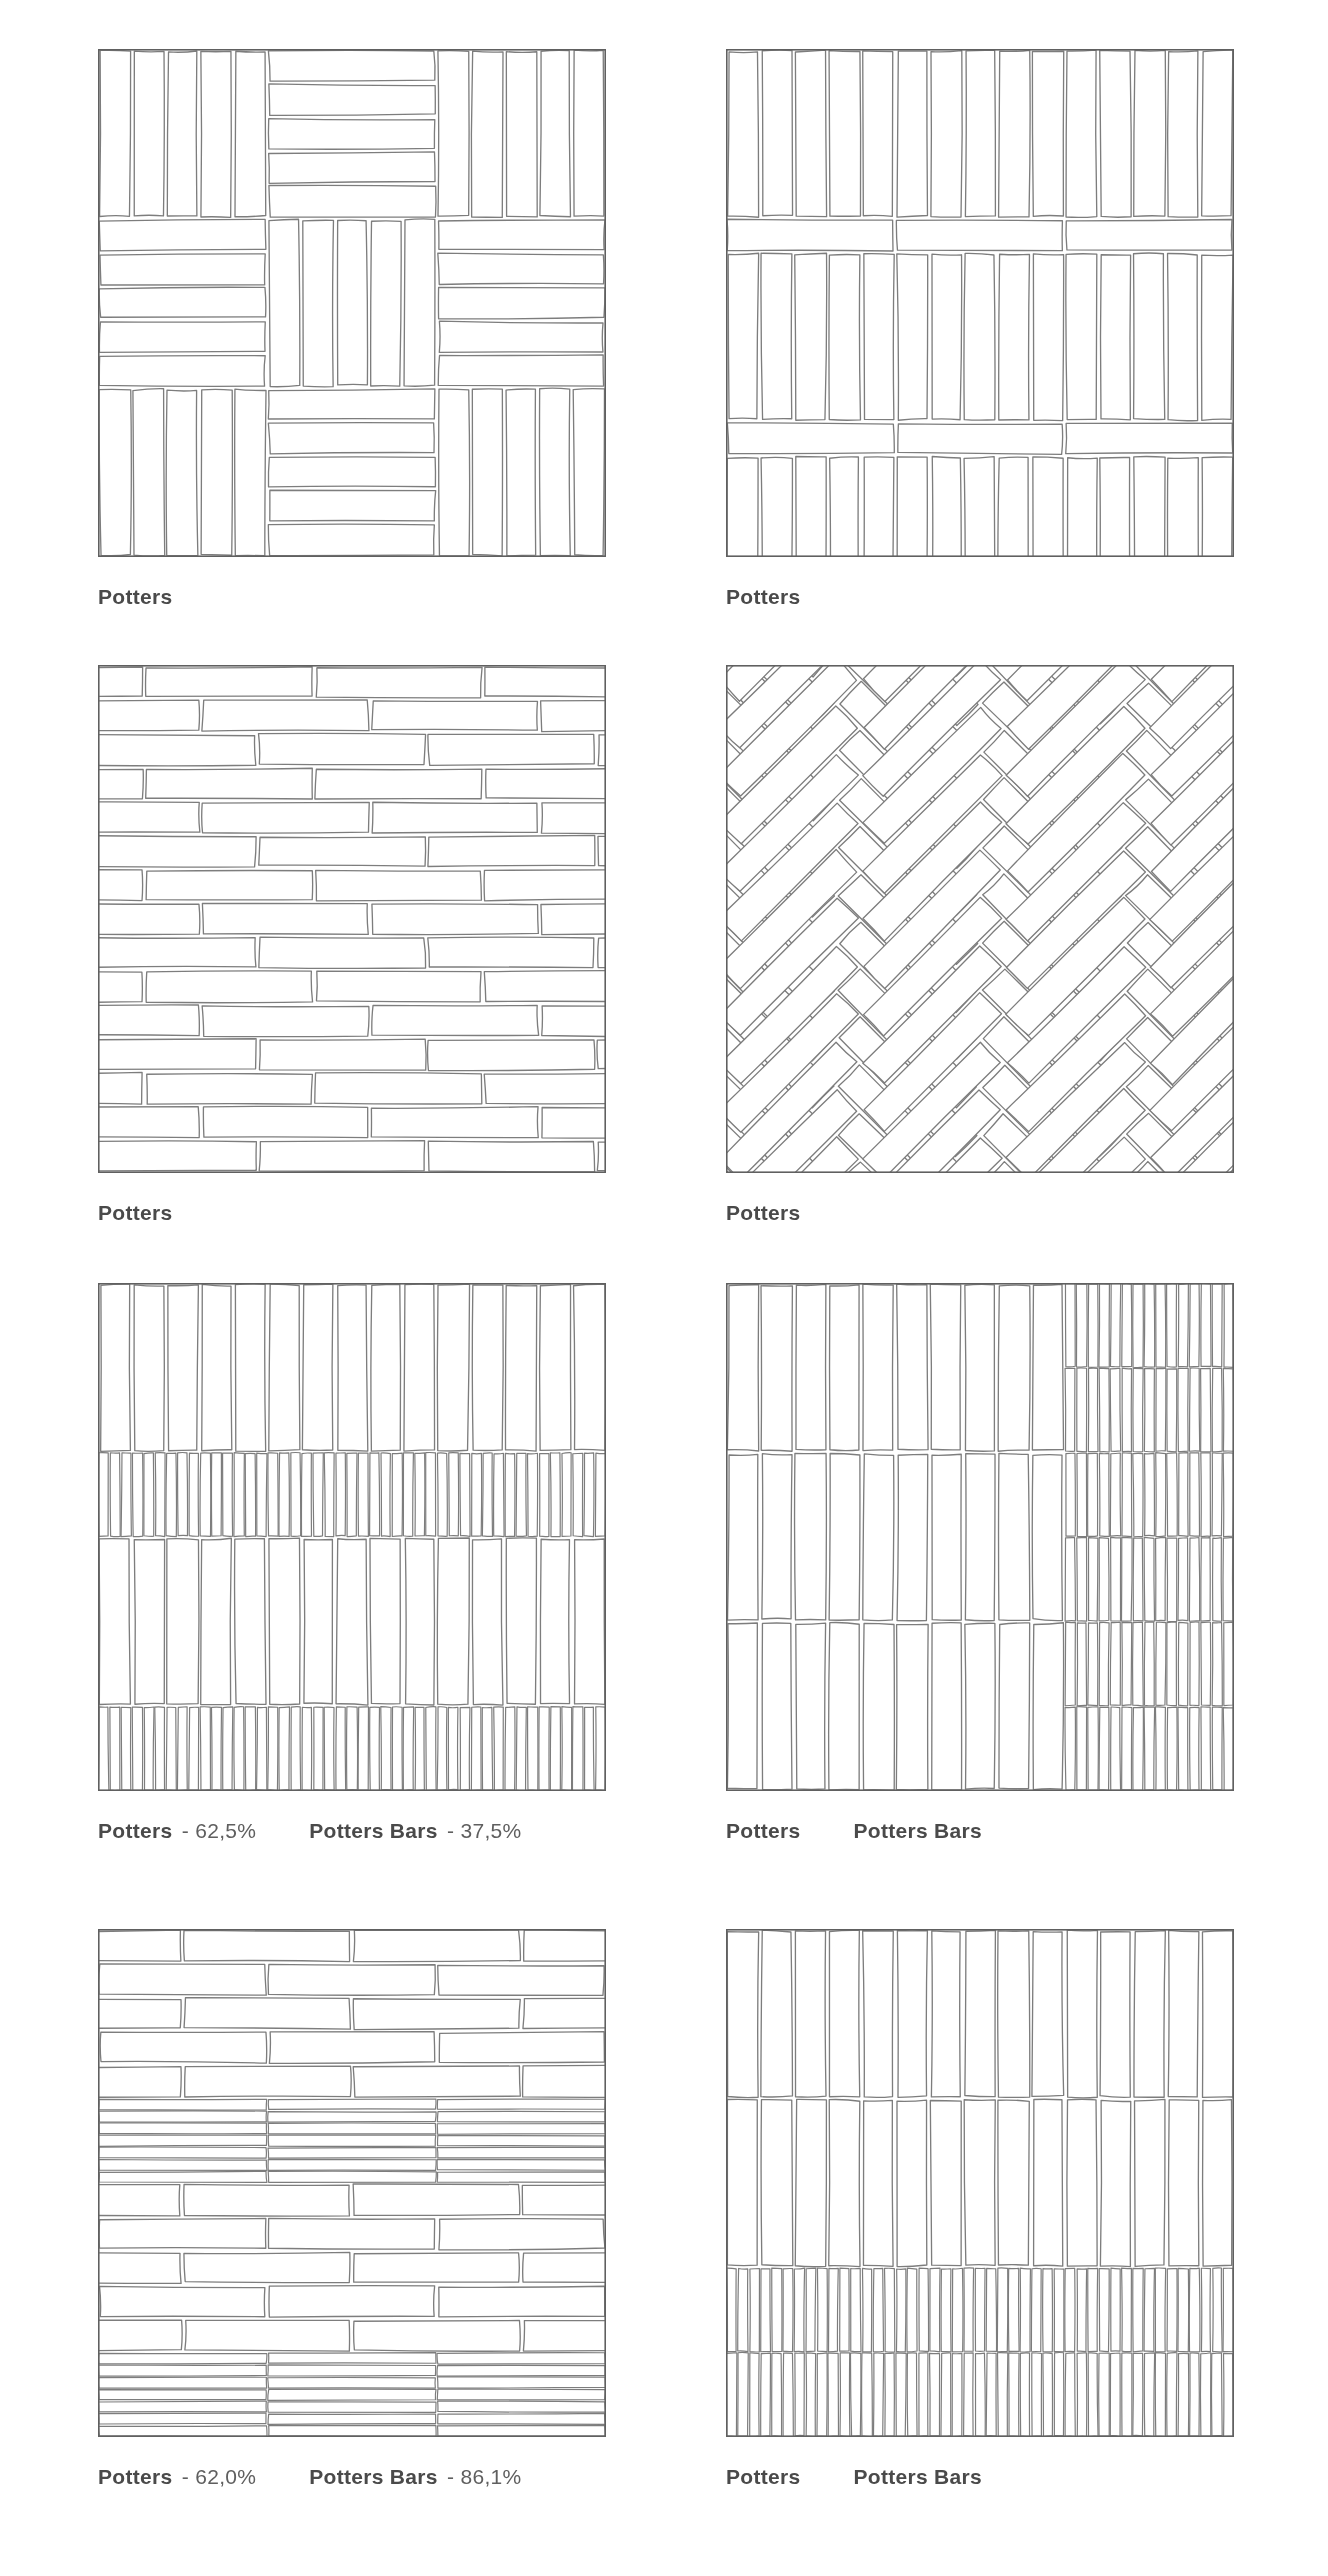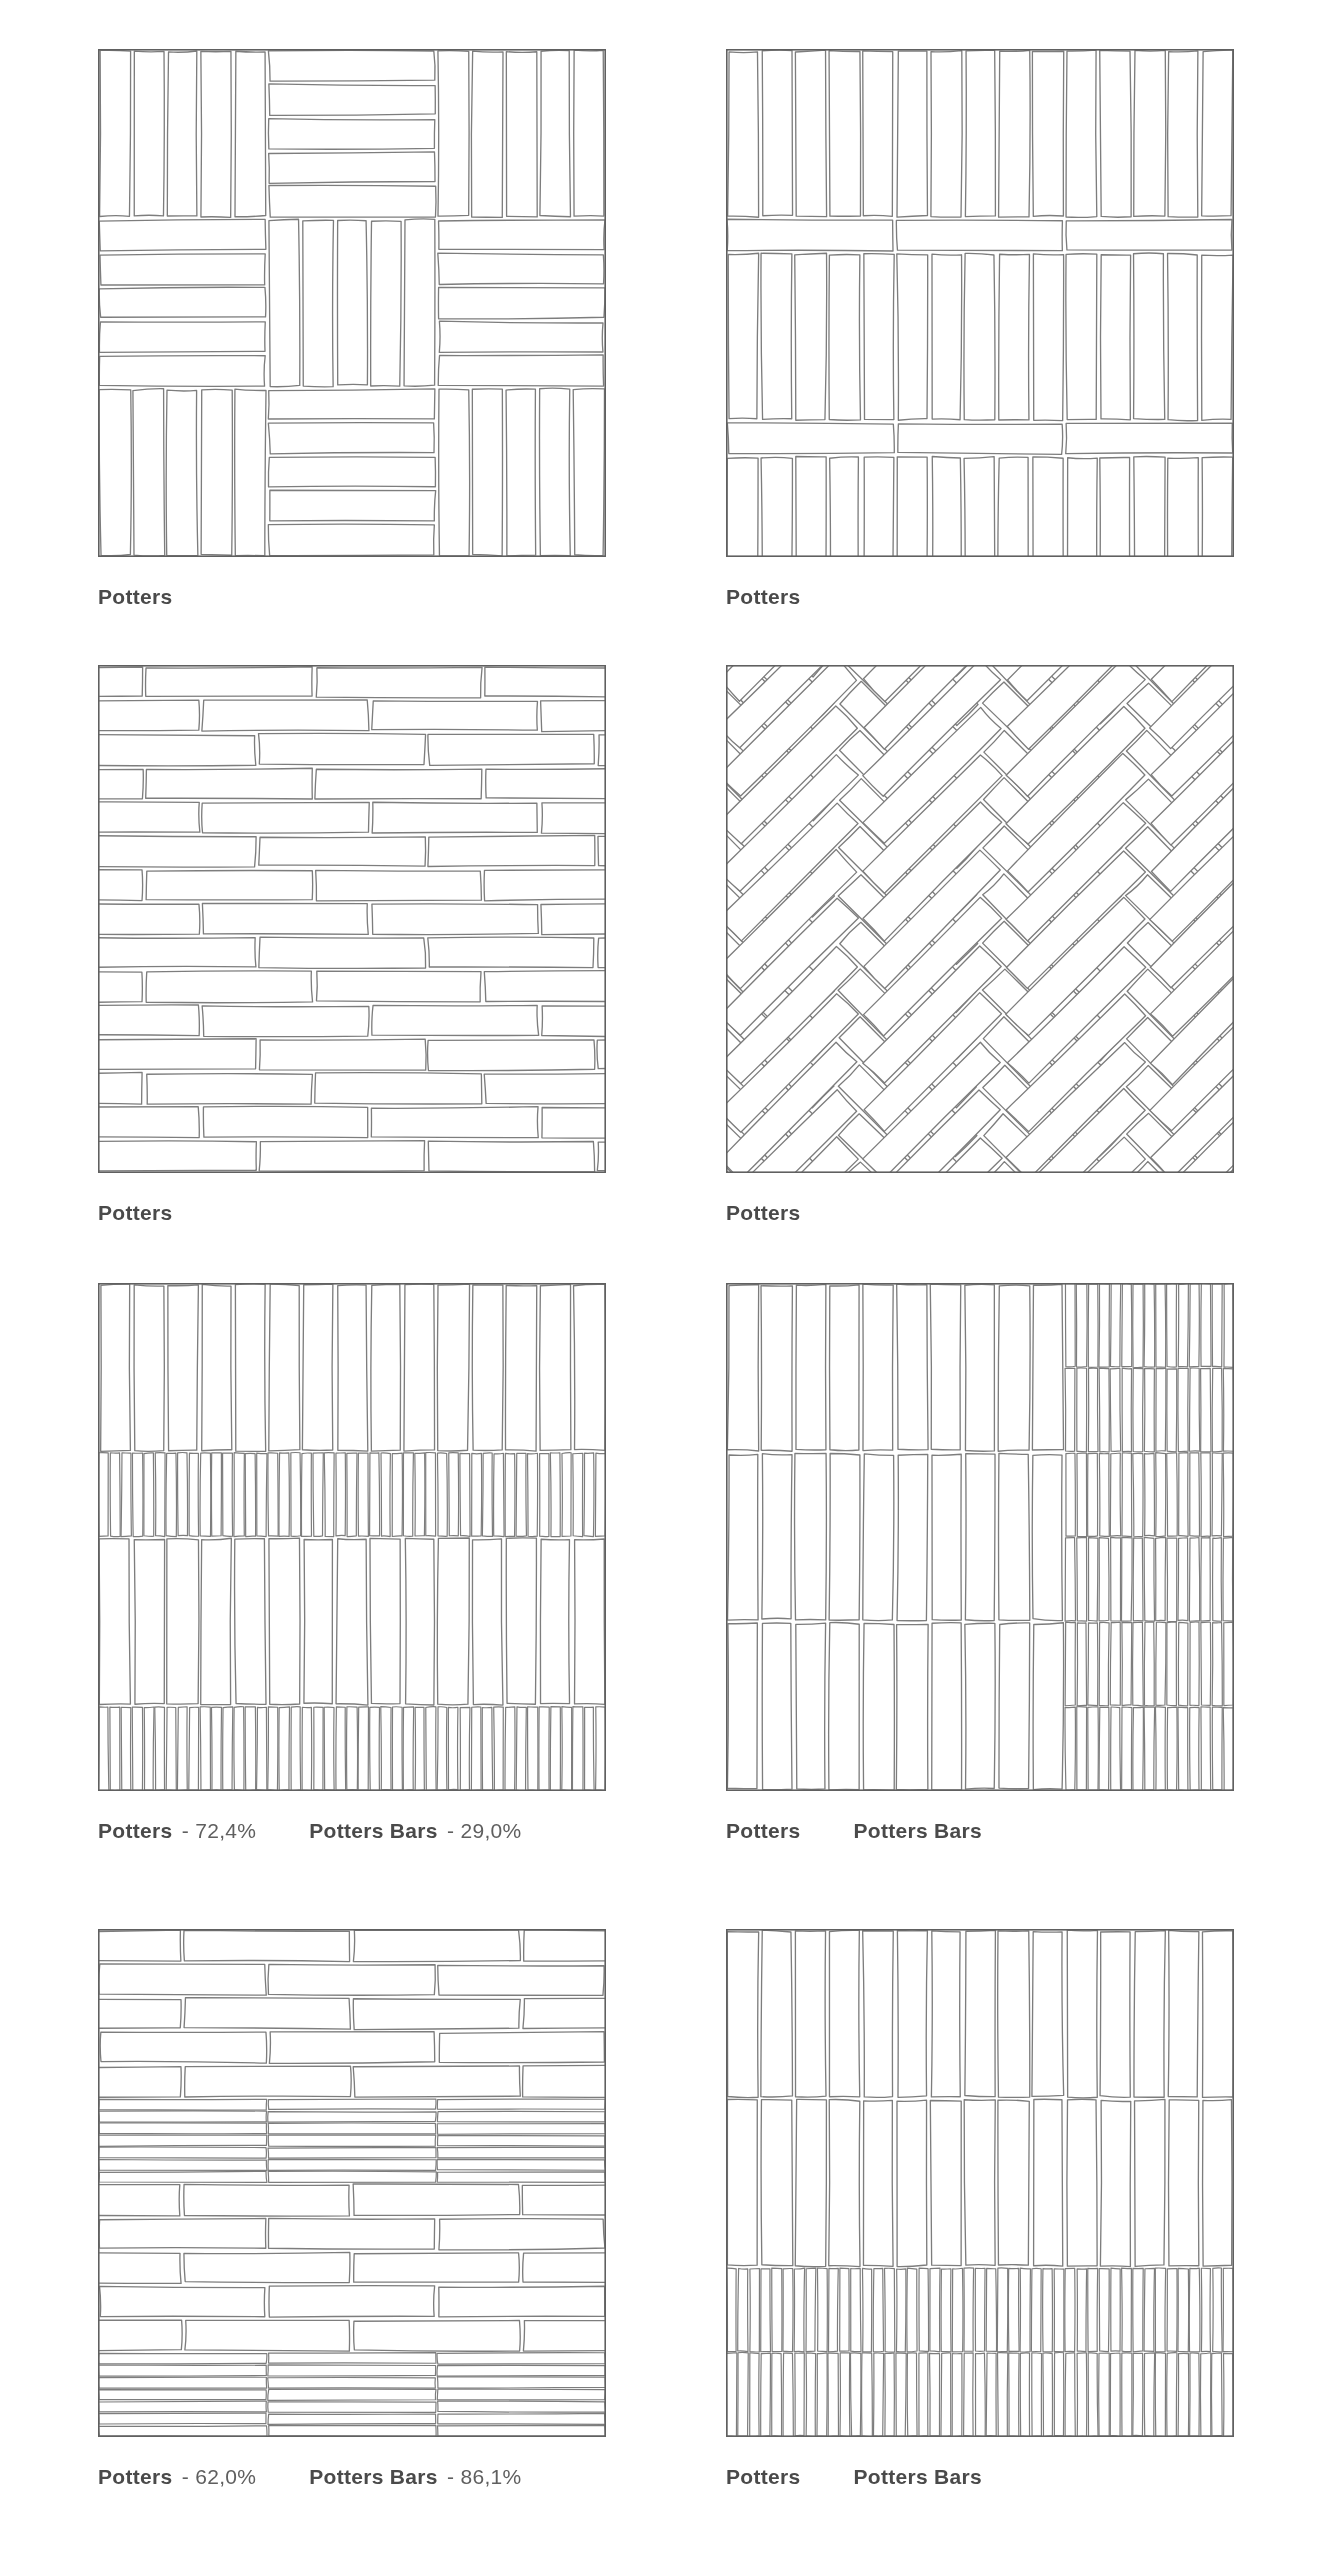--- a/index.html
+++ b/index.html
@@ -534,25 +534,25 @@
             <path d="M749.6,638.3 Q757.4,637.7 763.8,638.8 Q764.6,701.5 763.6,764.2 Q757.6,763.4 749.3,763.1 Q750.5,700.8 749.6,638.3 Z" stroke-width="1.8"></path>
             <path d="M767.0,638.1 Q774.6,637.6 780.4,638.1 Q780.0,702.0 780.2,764.4 Q772.9,763.3 766.5,763.7 Q766.9,700.9 767.0,638.1 Z" stroke-width="1.8"></path>
             <path d="M784.0,639.0 Q790.4,638.4 797.3,638.2 Q797.3,701.4 797.8,763.5 Q790.1,763.7 782.5,763.6 Q784.3,700.4 784.0,639.0 Z" stroke-width="1.8"></path>
             <path d="M800.9,639.3 Q807.2,639.8 814.8,639.1 Q813.9,700.0 814.7,763.0 Q808.4,762.6 801.1,763.7 Q801.0,701.2 800.9,639.3 Z" stroke-width="1.8"></path>
           </g>
           <rect x="1.2" y="1.2" width="762.6" height="762.6" fill="none" stroke="#606060" stroke-width="2.4"></rect>
         </svg>
       <div class="caption">
           <span class="seg">
             <span class="nm">Potters</span>
-            <span class="val">- 72,4%</span>
+            <span class="val">- 62,5%</span>
           </span>
           <span class="seg">
             <span class="nm">Potters Bars</span>
-            <span class="val">- 29,0%</span>
+            <span class="val">- 37,5%</span>
           </span>
         </div>
     </div>
 
     <div class="figure">
       <svg class="swatch" viewBox="0 0 765 765">
           <clipPath id="clip5">
             <rect x="0" y="0" width="765" height="765"></rect>
           </clipPath>
           <g clip-path="url(#clip5)" fill="#ffffff" stroke="#7d7d7d" stroke-linejoin="round" stroke-linecap="round">

